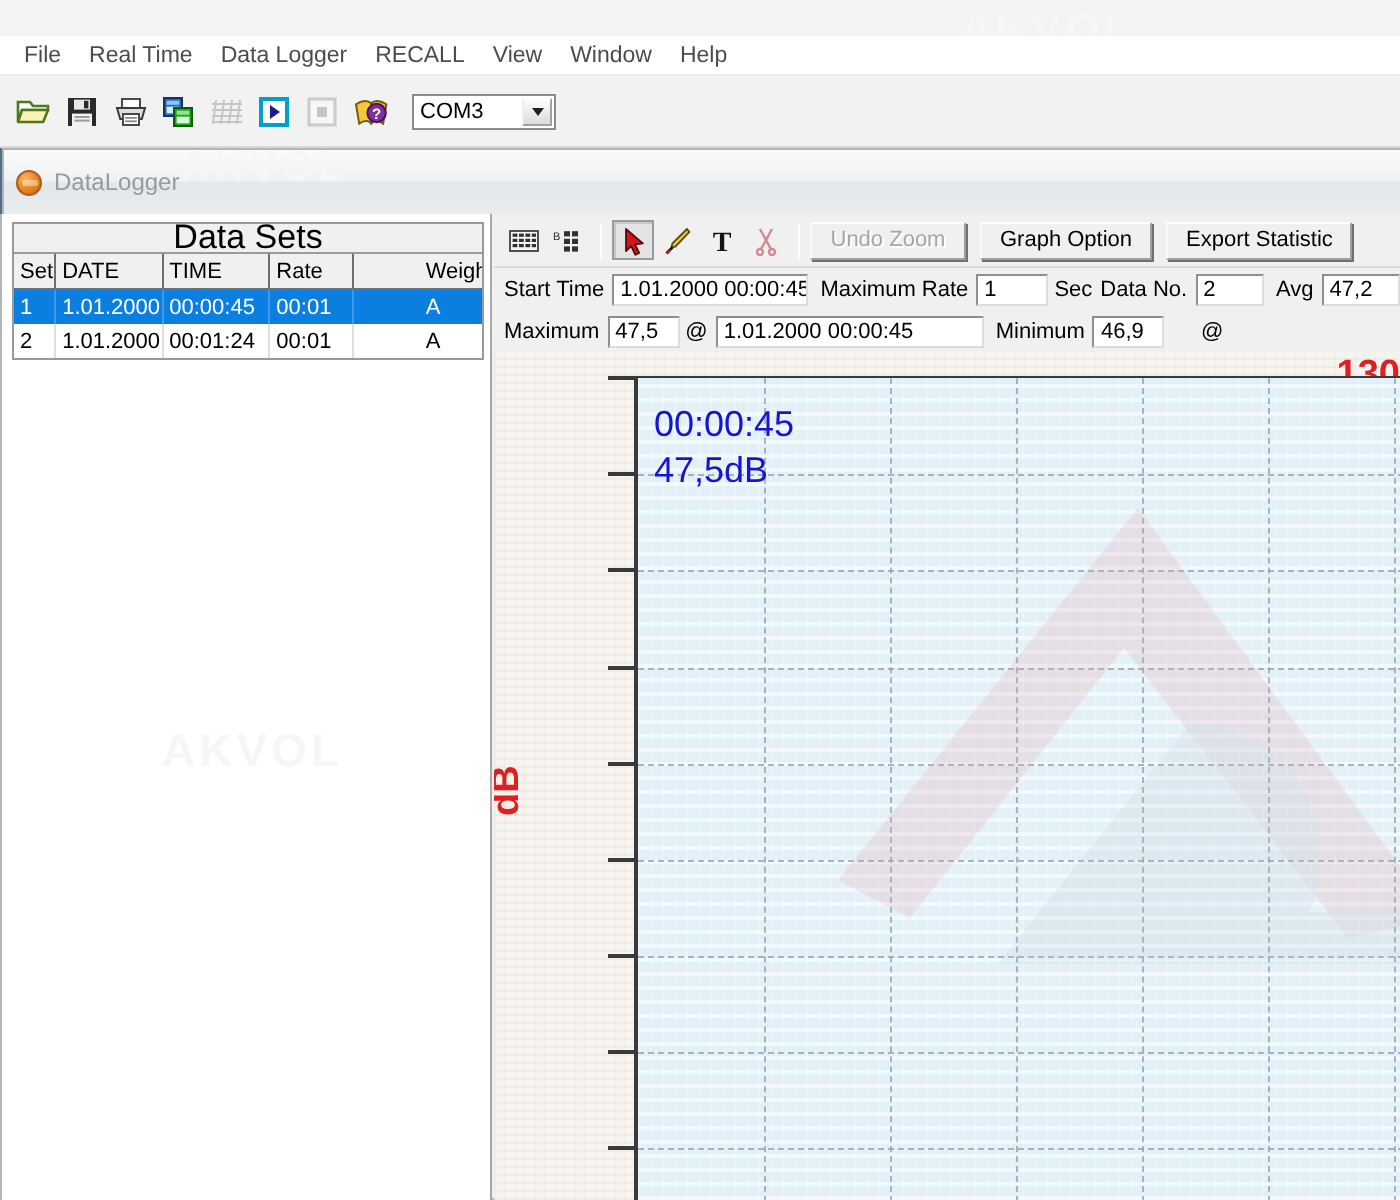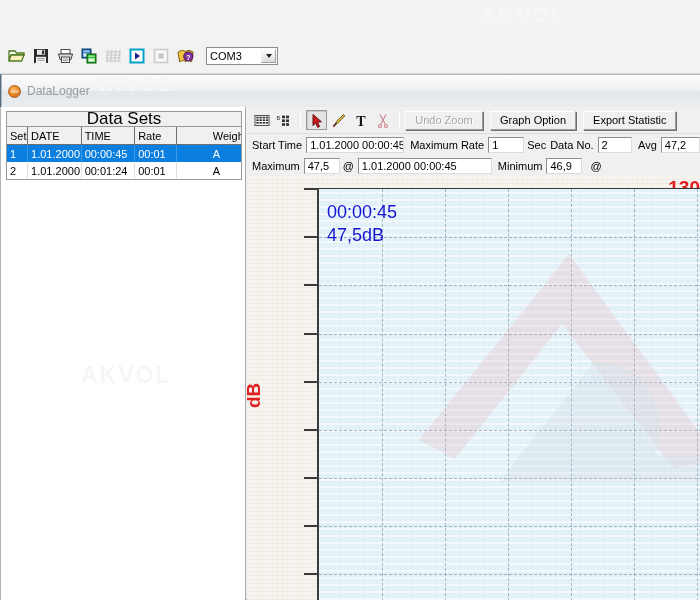--- a/index.html
+++ b/index.html
@@ -306,21 +306,21 @@
     overflow: hidden;
     white-space: nowrap;
     cursor: text;
   }
   .f-start { width: 122px; }
   .f-srate { width: 44px; margin-right: 3px; }
   .f-datano { width: 42px; }
   .f-avg { width: 48px; margin-right: 0; }
   .f-max { width: 36px; margin-right: 3px; }
   .f-maxat { width: 134px; }
-  .f-min { width: 36px; margin-right: 8px; text-align: center; }
+  .f-min { width: 36px; margin-right: 18px; text-align: center; }
   .f-minat { width: 130px; margin-right: 0; }
   .at { margin-right: 4px; font-size: 11px; }
 
   
   .chart {
     position: absolute; left: 0; top: 69px;
     width: 453px; height: 424px;
     background: #f7f4ef;
     overflow: hidden;
   }
@@ -403,20 +403,29 @@
     pointer-events: none;
   }
 </style>
 </head>
 <body>
 
 <div id="app">
 
   <div class="wm-text" style="left:480px; top:2px; font-size:22px;">AKVOL</div>
 
+  <div class="menubar">
+    <div class="menu-item">File</div>
+    <div class="menu-item">Real Time</div>
+    <div class="menu-item">Data Logger</div>
+    <div class="menu-item">RECALL</div>
+    <div class="menu-item">View</div>
+    <div class="menu-item">Window</div>
+    <div class="menu-item">Help</div>
+  </div>
 
   <div class="toolbar">
 
     <div class="tbtn">
       <svg width="18" height="16" viewBox="0 0 18 16">
         <path d="M1 3h6l1.5 2H16v2H3L1 13z" fill="#ffffff" stroke="#4e7a1e" stroke-width="1.3"></path>
         <path d="M3 7h13l-2.4 6H1z" fill="#fdf0b8" stroke="#4e7a1e" stroke-width="1.3" stroke-linejoin="round"></path>
       </svg>
     </div>
 

